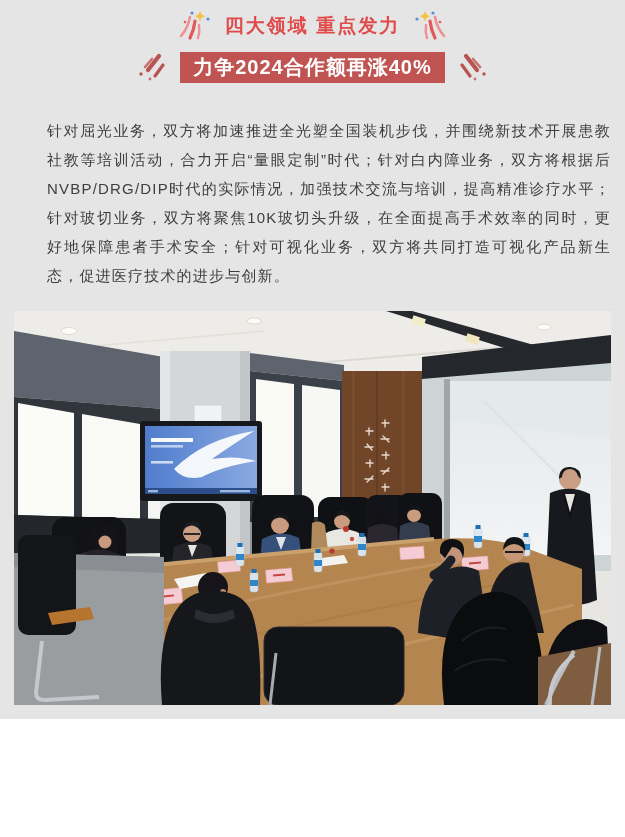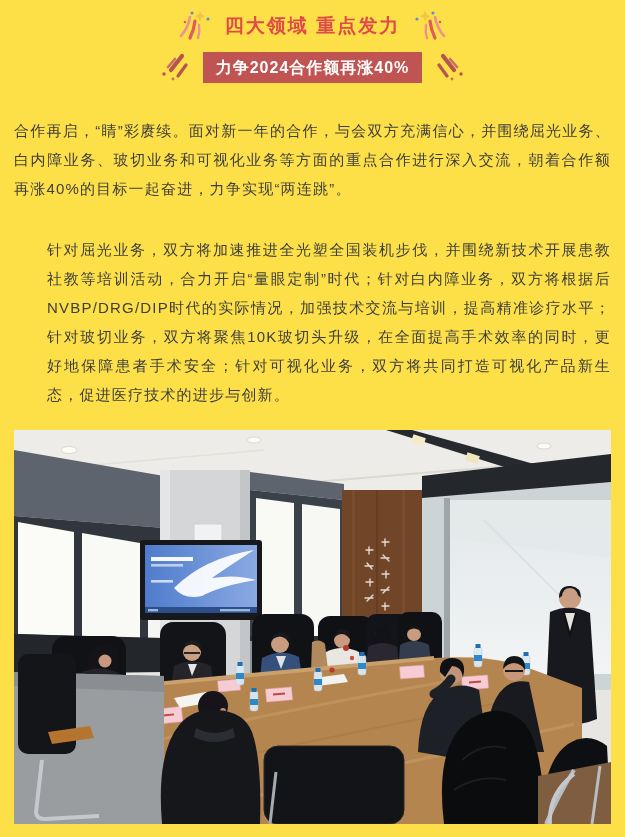--- a/index.html
+++ b/index.html
@@ -1,34 +1,34 @@
 <!DOCTYPE html>
 <html lang="zh" style="--accent-red: #e14a4a; --banner-red: #bf5452; --text-dark: #3e3e3e; --slide-blue: #4f7ccc;"><head>
 <meta charset="utf-8">
 <style>
   html,body{margin:0;padding:0;background:#ffffff;}
   body{
     width:625px;
     font-family:"Liberation Sans","DejaVu Sans",sans-serif;
     color:var(--text-dark,#3e3e3e);
   }
-  .page{width:625px;background:#fde047;}
+  .page{width:625px;background:#e5e5e5;}
   
   .hero{padding-top:8px;}
   .title-row{display:flex;align-items:center;justify-content:center;gap:8px;height:36px;}
   .headline{
     margin:0;font-size:19px;font-weight:bold;letter-spacing:2px;
     color:var(--accent-red,#e14a4a);
   }
   .fw{width:40px;height:34px;display:inline-block;}
   .flip{transform:scaleX(-1);}
   .banner-row{display:flex;align-items:center;justify-content:center;gap:14px;margin-top:6px;height:34px;}
   .goal-banner{
     background:var(--banner-red,#bf5452);
-    color:#fff;font-size:16px;font-weight:bold;letter-spacing:1px;
+    color:#fff;font-size:20px;font-weight:bold;letter-spacing:1px;
     padding:6px 13px;line-height:19px;white-space:nowrap;
   }
   .burst{width:34px;height:38px;display:inline-block;}
   
   main{padding:32px 14px 0 14px;}
   .para{
     font-size:15px;line-height:29px;letter-spacing:1.2px;
     text-align:justify;margin:0 0 32px 0;color:var(--text-dark,#3e3e3e);
   }
   .para:last-of-type{margin-bottom:21px;margin-left:33px;}
@@ -85,21 +85,20 @@
           <path d="M31 17 L23 28" stroke="#b85450" stroke-width="3.2" stroke-linecap="round"></path>
           <path d="M20 11 L13 19" stroke="#c4706c" stroke-width="2.6" stroke-linecap="round"></path>
           <circle cx="9" cy="26" r="1.7" fill="#b85450"></circle>
           <circle cx="18" cy="31" r="1.4" fill="#c4706c"></circle>
         </svg>
       </span>
     </div>
   </header>
 
   <main>
-    <p class="para">合作再启，“睛”彩赓续。面对新一年的合作，与会双方充满信心，并围绕屈光业务、白内障业务、玻切业务和可视化业务等方面的重点合作进行深入交流，朝着合作额再涨40%的目标一起奋进，力争实现“两连跳”。</p>
     <p class="para">针对屈光业务，双方将加速推进全光塑全国装机步伐，并围绕新技术开展患教社教等培训活动，合力开启“量眼定制”时代；针对白内障业务，双方将根据后NVBP/DRG/DIP时代的实际情况，加强技术交流与培训，提高精准诊疗水平；针对玻切业务，双方将聚焦10K玻切头升级，在全面提高手术效率的同时，更好地保障患者手术安全；针对可视化业务，双方将共同打造可视化产品新生态，促进医疗技术的进步与创新。</p>
 
     <figure class="photo" role="img" aria-label="会议室照片：双方团队围坐会议桌交流，电视屏幕播放蓝色会议幻灯片，右侧为投影幕布及站立人员">
       <svg viewBox="0 0 597 394" width="597" height="394" preserveAspectRatio="none">
         <defs>
           <linearGradient id="slideGrad" x1="0" y1="0" x2="1" y2="0">
             <stop offset="0" stop-color="#4f7ccc"></stop>
             <stop offset="1" stop-color="#8aa9e2"></stop>
           </linearGradient>
           <linearGradient id="screenGrad" x1="0" y1="0" x2="0" y2="1">

